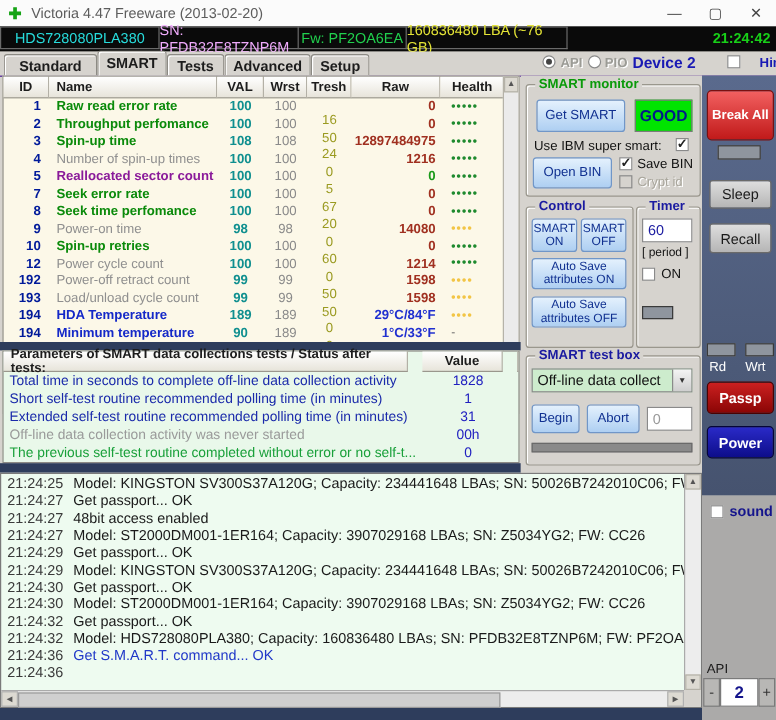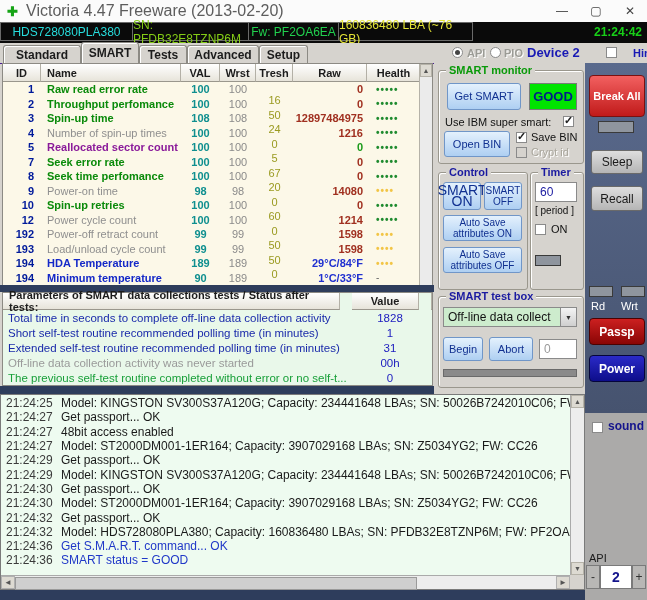--- a/index.html
+++ b/index.html
@@ -3,30 +3,30 @@
 <meta charset="utf-8">
 <style>
   html,body{margin:0;padding:0;}
   body{width:647px;height:600px;position:relative;background:#d6d3ce;
        font-family:"Liberation Sans",sans-serif;overflow:hidden;font-size:11px;}
   .abs{position:absolute;}
   
   .titlebar{left:0;top:0;width:647px;height:22px;background:#fbfbfb;border-bottom:1px solid #9a9a9a;
             display:flex;align-items:center;}
   .app-icon{width:13px;height:13px;margin:0 6px 0 7px;color:#16a416;font-size:13px;line-height:13px;font-weight:bold;}
-  .title-text{color:#5d5d5d;font-size:16px;}
+  .title-text{color:#5d5d5d;font-size:12px;}
   .win-controls{margin-left:auto;display:flex;}
   .win-btn{width:34px;height:21px;display:flex;align-items:center;justify-content:center;color:#444;font-size:12px;}
   
   .infobar{left:0;top:22px;width:647px;height:21px;background:#0a0a0a;display:flex;}
   .seg{border:1px solid #6a6a6a;border-left:none;display:flex;align-items:center;justify-content:center;
        font-size:12px;height:19px;box-sizing:border-box;}
   .seg:first-child{border-left:1px solid #6a6a6a;}
   .seg-model{width:133px;color:#27dcdc;}
-  .seg-sn{width:116px;color:#84cc16;}
+  .seg-sn{width:116px;color:#f0abfc;}
   .seg-fw{width:90px;color:#21d04e;}
   .seg-lba{width:134px;color:#e4e436;}
   .seg-gap{flex:1;border:none;}
   .seg-clock{width:58px;color:#18d018;border:none;font-weight:bold;}
   
   .tabrow{left:0;top:43px;width:647px;height:20px;background:#d6d3ce;border-bottom:1px solid #4c1d95;}
   .tab{position:absolute;bottom:0;height:17px;background:#d6d3ce;border:1px solid #8c8a84;border-bottom:none;
        border-top-left-radius:3px;border-top-right-radius:3px;display:flex;align-items:center;justify-content:center;
        font-weight:bold;font-size:12px;color:#1c1c1c;box-shadow:inset 1px 1px 0 #fff;}
   .tab.active{height:20px;z-index:2;}
@@ -361,21 +361,21 @@
   <span class="abs" style="left:124px;top:44px;"><span class="cb checked"></span></span>
   <div class="abs btn-blue" style="left:5px;top:60px;width:66px;height:26px;">Open BIN</div>
   <span class="abs" style="left:77px;top:60px;"><span class="cb checked"></span></span>
   <span class="abs small-label" style="left:92px;top:60px;">Save BIN</span>
   <span class="abs" style="left:77px;top:75px;"><span class="cb disabled"></span></span>
   <span class="abs small-label" style="left:92px;top:75px;color:#a9a69c;text-shadow:1px 1px 0 #fff;">Crypt id</span>
 </div>
 
 <div class="abs group" style="left:438px;top:172px;width:88px;height:116px;">
   <span class="group-title gt-navy">Control</span>
-  <div class="abs btn-blue" style="left:4px;top:9px;width:38px;height:28px;font-size:14px;">SMART ON</div>
+  <div class="abs btn-blue" style="left:4px;top:9px;width:38px;height:28px;font-size:10px;">SMART ON</div>
   <div class="abs btn-blue" style="left:45px;top:9px;width:38px;height:28px;font-size:10px;">SMART OFF</div>
   <div class="abs btn-blue" style="left:4px;top:42px;width:79px;height:26px;font-size:10px;">Auto Save attributes ON</div>
   <div class="abs btn-blue" style="left:4px;top:74px;width:79px;height:26px;font-size:10px;">Auto Save attributes OFF</div>
 </div>
 
 <div class="abs group" style="left:530px;top:172px;width:52px;height:116px;">
   <span class="group-title gt-navy">Timer</span>
   <div class="abs tinput" style="left:4px;top:9px;width:42px;height:20px;">60</div>
   <span class="abs small-label" style="left:4px;top:32px;font-size:10px;">[ period ]</span>
   <span class="abs" style="left:4px;top:50px;"><span class="cb"></span></span>
@@ -436,21 +436,20 @@
       <div class="log-line">
         <span class="log-time">21:24:32</span>
         <span class="log-msg">Model: HDS728080PLA380; Capacity: 160836480 LBAs; SN: PFDB32E8TZNP6M; FW: PF2OA6EA</span>
       </div>
       <div class="log-line blue">
         <span class="log-time">21:24:36</span>
         <span class="log-msg">Get S.M.A.R.T. command... OK</span>
       </div>
       <div class="log-line blue">
         <span class="log-time">21:24:36</span>
-        <span class="log-msg">SMART status = GOOD</span>
       </div>
     </div>
   <div class="log-vscroll">
     <span class="sb-btn sb-up" style="width:13px;">▲</span>
     <span class="sb-btn sb-down" style="width:13px;">▼</span>
   </div>
   <div class="log-hscroll">
     <span class="hb" style="left:0;">◄</span>
     <span class="h-thumb"></span>
     <span class="hb" style="right:0;">►</span>

